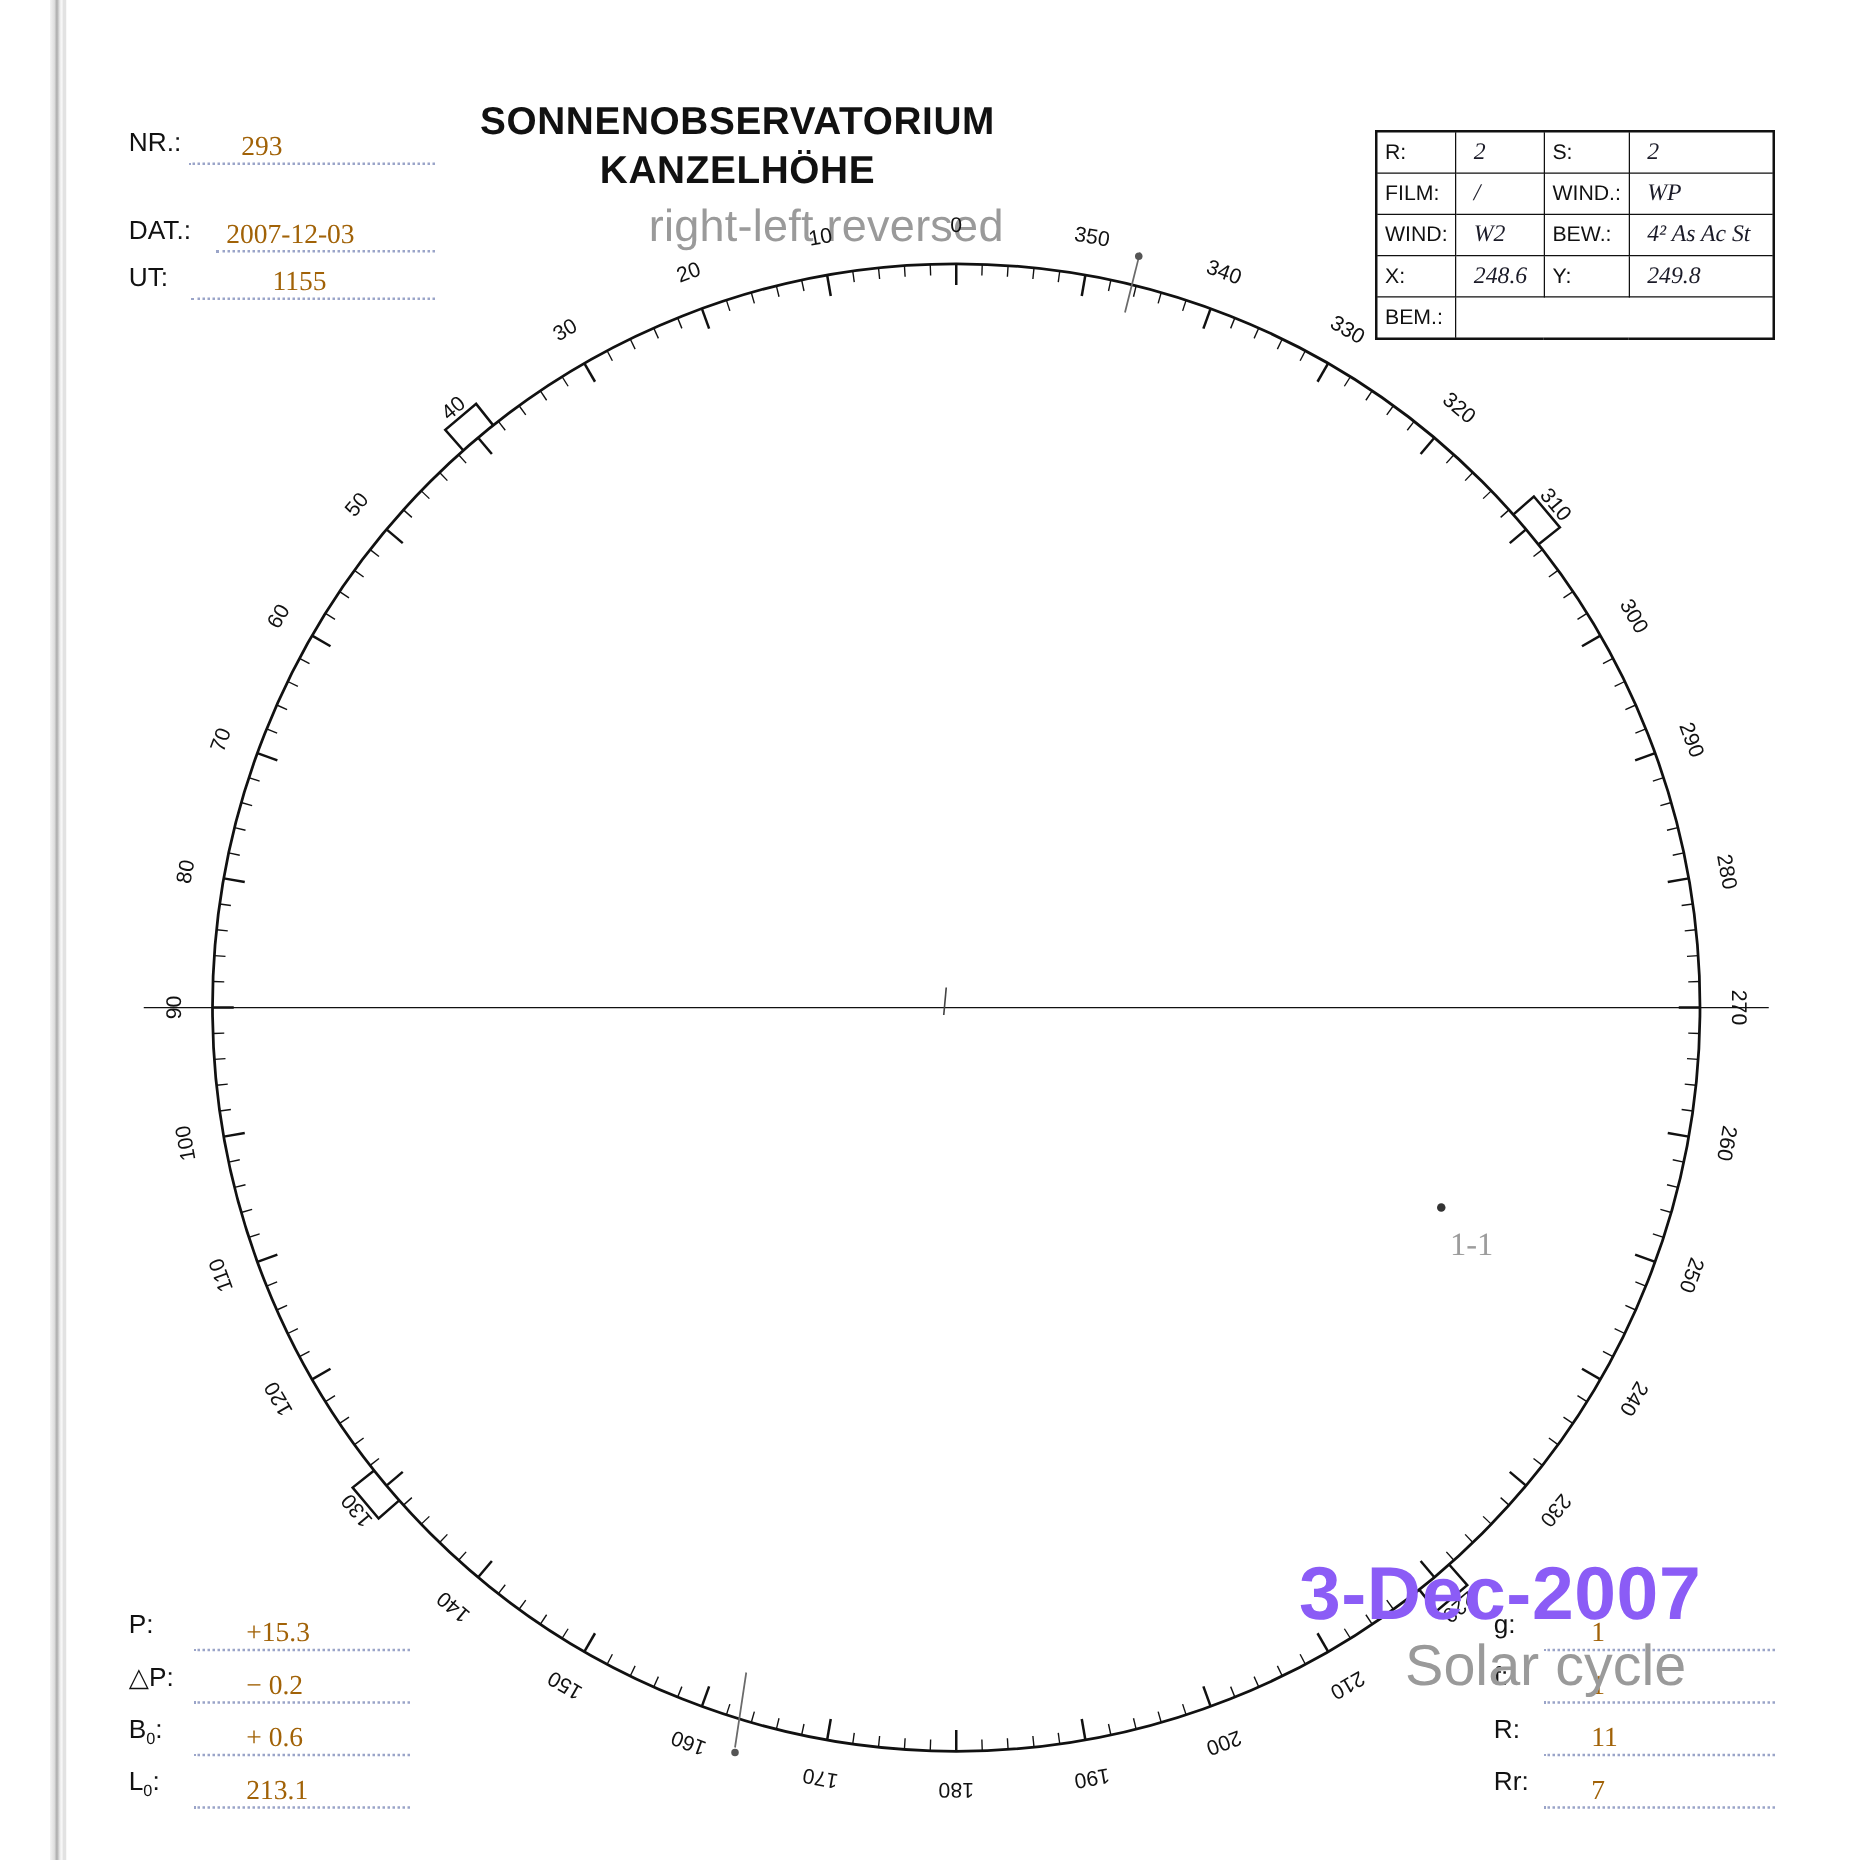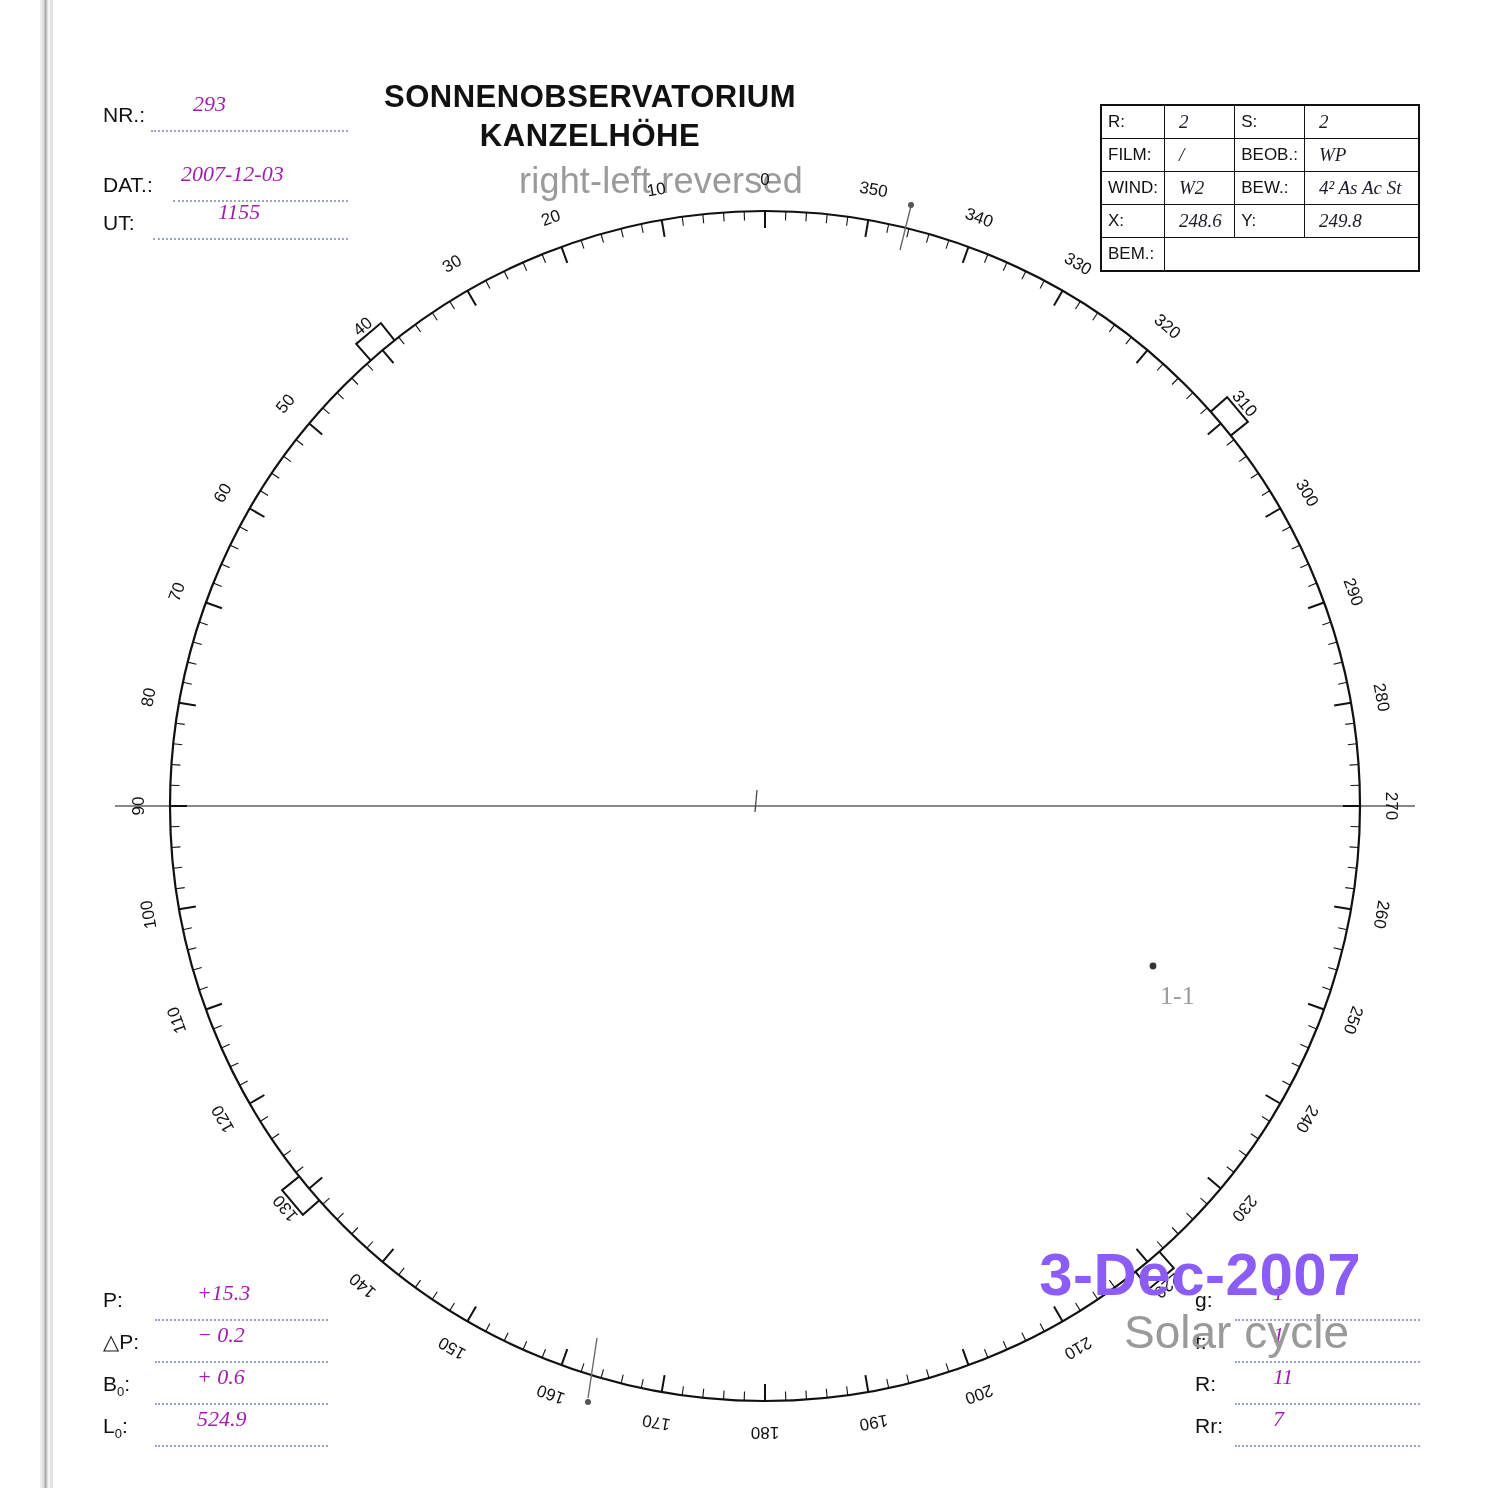--- a/index.html
+++ b/index.html
@@ -100,25 +100,24 @@
     position: absolute;
     left: 58px;
     right: 0;
     bottom: 6px;
     border-bottom: 2px dotted #9aa4c8;
     height: 1px;
   }
   .frow .val {
     position: absolute;
     left: 72px;
-    bottom: 21px;
+    bottom: 8px;
     font-family: "Liberation Serif", serif;
     font-size: 22px;
-    font-style: italic;
-    color: #a21caf;
+    color: #a16207;
     white-space: nowrap;
   }
 
   .fields-tl .frow.nr .dots { left: 48px; }
   .fields-tl .frow.nr .val { left: 90px; }
   .fields-tl .frow.dat { margin-top: 32px; }
   .fields-tl .frow.dat .dots { left: 70px; }
   .fields-tl .frow.dat .val { left: 78px; }
   .fields-tl .frow.ut .dots { left: 50px; }
   .fields-tl .frow.ut .val { left: 115px; }
@@ -235,21 +234,21 @@
   <tbody>
       <tr>
     <td class="k">R:</td>
     <td class="hv">2</td>
     <td class="k">S:</td>
     <td class="hv">2</td>
   </tr>
   <tr>
     <td class="k">FILM:</td>
     <td class="hv">/</td>
-    <td class="k">BEOB.:</td>
+    <td class="k">WIND.:</td>
     <td class="hv">WP</td>
   </tr>
   <tr>
     <td class="k">WIND:</td>
     <td class="hv">W2</td>
     <td class="k">BEW.:</td>
     <td class="hv">4² As Ac St</td>
   </tr>
   <tr>
     <td class="k">X:</td>
@@ -517,21 +516,21 @@
     <span class="val">− 0.2</span>
   </div>
   <div class="frow">
     <span class="lab"><span>B</span><sub>0</sub><span>:</span></span>
     <span class="dots"></span>
     <span class="val">+ 0.6</span>
   </div>
   <div class="frow">
     <span class="lab"><span>L</span><sub>0</sub><span>:</span></span>
     <span class="dots"></span>
-    <span class="val">524.9</span>
+    <span class="val">213.1</span>
   </div>
 </div>
 
 <div class="fields-br">
   <div class="frow">
     <span class="lab">g:</span>
     <span class="dots"></span>
     <span class="val">1</span>
   </div>
   <div class="frow">

